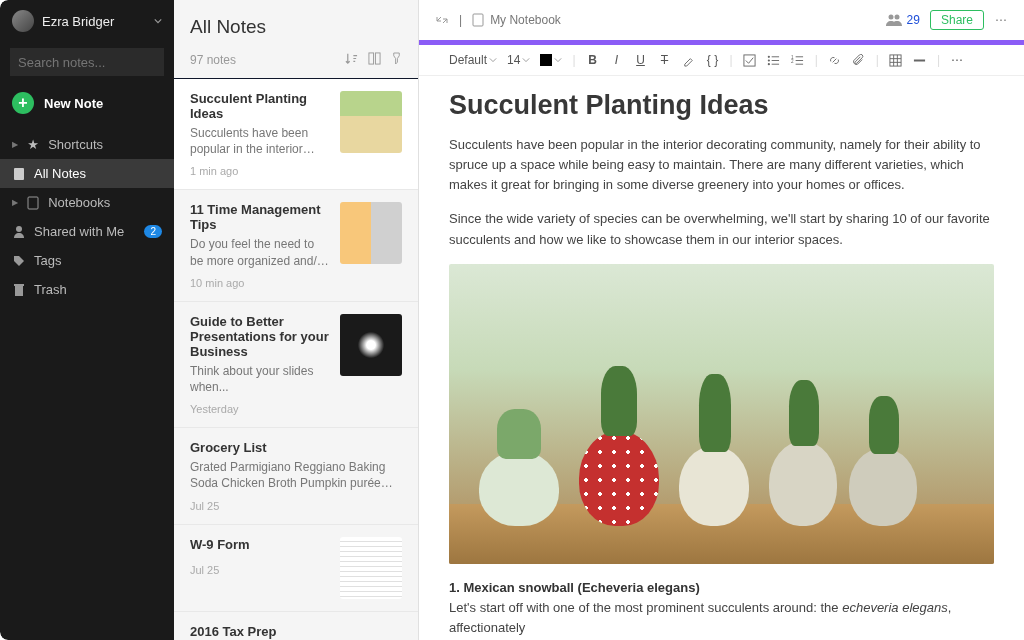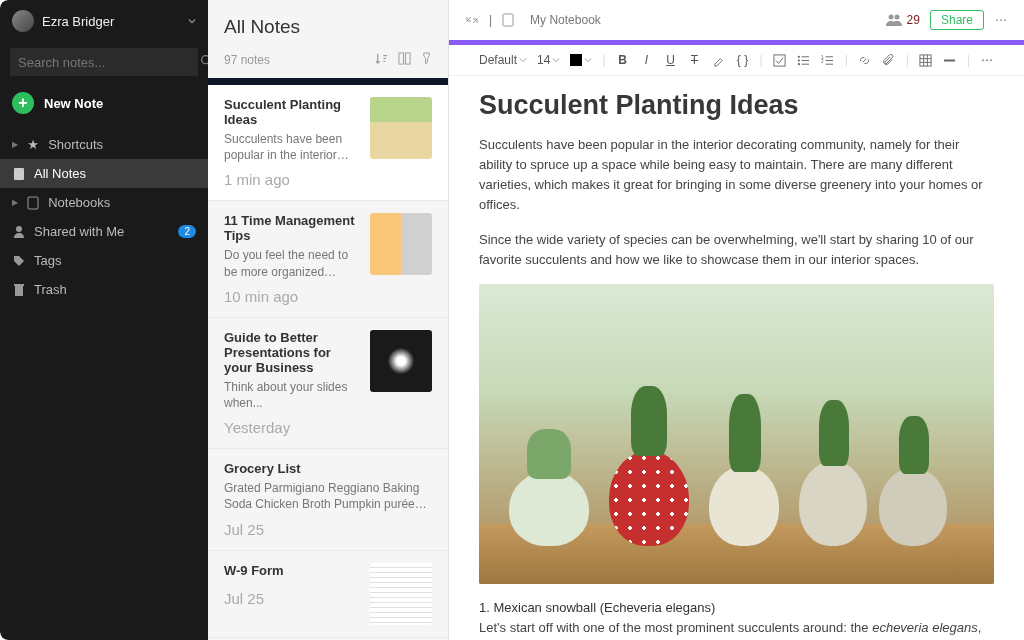--- a/index.html
+++ b/index.html
@@ -1,52 +1,52 @@
 <!DOCTYPE html>
 <html><head>
 <meta charset="utf-8">
 <style>
 *{box-sizing:border-box;margin:0;padding:0;font-family:-apple-system,BlinkMacSystemFont,"Segoe UI",Helvetica,Arial,sans-serif}
 body{width:1024px;height:640px;overflow:hidden;background:#fff;border-radius:8px}
 .app{display:flex;height:640px;border-radius:8px;overflow:hidden}
-.sidebar{width:208px;background:#1a1a1a;color:#ccc;display:flex;flex-direction:column;font-size:13px}
+.sidebar{width:174px;background:#1a1a1a;color:#ccc;display:flex;flex-direction:column;font-size:13px}
 .user{display:flex;align-items:center;gap:8px;padding:10px 12px;color:#eee}
 .avatar{width:22px;height:22px;border-radius:50%;background:linear-gradient(135deg,#888,#444)}
 .user span{flex:1;font-size:13px}
 .user svg{display:block}
 .search{margin:6px 10px;background:#2b2b2b;border-radius:0;padding:6px 8px;display:flex;align-items:center;gap:6px;color:#888}
 .search input{flex:1;background:none;border:none;outline:none;color:#ccc;font-size:13px}
 .new-note{display:flex;align-items:center;gap:10px;padding:10px 12px;color:#fff;font-weight:600;font-size:13px;cursor:pointer}
 .plus{width:22px;height:22px;border-radius:50%;background:#2dbe60;display:flex;align-items:center;justify-content:center;color:#fff;font-size:16px;font-weight:bold}
 .nav{margin-top:6px}
 .nav-item{display:flex;align-items:center;gap:8px;padding:7px 12px;cursor:pointer;color:#bbb;font-size:13px}
 .nav-item.active{background:#3a3a3a;color:#fff}
 .nav-item .ic{width:14px;display:flex;justify-content:center}
 .nav-item .badge{margin-left:auto;background:#1e88e5;color:#fff;border-radius:9px;font-size:10px;padding:1px 6px}
 .notelist{width:245px;background:#f5f5f5;border-right:1px solid #e0e0e0;display:flex;flex-direction:column}
 .nl-head{padding:16px 16px 8px}
 .nl-head h2{font-size:19px;color:#333;font-weight:500}
-.nl-sub{display:flex;align-items:center;padding:6px 16px 10px;color:#999;font-size:12px;border-bottom:7px solid #0f172a}
+.nl-sub{display:flex;align-items:center;padding:6px 16px 10px;color:#999;font-size:12px;border-bottom:1px solid #0f172a}
 .nl-sub .tools{margin-left:auto;display:flex;gap:10px}
 .tools span{cursor:pointer;color:#999}
 .cards{overflow-y:auto;flex:1}
 .card{padding:12px 16px;border-bottom:1px solid #e8e8e8;cursor:pointer;display:flex;gap:10px}
 .card.sel{background:#fff}
 .card-txt{flex:1;min-width:0}
 .card-title{font-size:13px;font-weight:600;color:#333;margin-bottom:4px;overflow:hidden;text-overflow:ellipsis}
 .card-snip{font-size:12px;color:#777;line-height:1.35;display:-webkit-box;-webkit-line-clamp:2;-webkit-box-orient:vertical;overflow:hidden}
-.card-time{font-size:15px;color:#aaa;margin-top:8px}
+.card-time{font-size:11px;color:#aaa;margin-top:8px}
 .thumb{width:62px;height:62px;background:#ddd;border-radius:3px;flex-shrink:0}
 .th-succ{background:linear-gradient(#b8d48c 40%,#e8d7a0 40%)}
 .th-time{background:linear-gradient(90deg,#f8c77a 50%,#d0d0d0 50%)}
 .th-bulb{background:radial-gradient(circle at center,#fff 10%,#1a1a1a 30%)}
 .th-form{background:repeating-linear-gradient(#fff,#fff 4px,#e0e0e0 4px,#e0e0e0 5px)}
 .editor{flex:1;display:flex;flex-direction:column;background:#fff}
 .e-top{display:flex;align-items:center;padding:10px 16px;gap:10px;font-size:12px;color:#777}
-.crumb{display:flex;align-items:center;gap:16px}
+.crumb{display:flex;align-items:center;gap:6px}
 .e-top .spacer{flex:1}
 .share-btn{border:1px solid #2dbe60;color:#2dbe60;padding:2px 10px;border-radius:3px;font-size:12px;cursor:pointer}
 .toolbar{display:flex;align-items:center;gap:10px;padding:8px 30px;border-top:5px solid #8b5cf6;border-bottom:1px solid #eee;font-size:12px;color:#555}
 .toolbar .sep{color:#ddd}
 .tb-sel{display:flex;align-items:center;gap:2px;cursor:pointer}
 .swatch{width:12px;height:12px;background:#000;display:inline-block}
 .ico{cursor:pointer;display:inline-flex;min-width:14px;justify-content:center}
 .content{flex:1;overflow-y:auto;padding:14px 30px 10px}
 .content h1{font-size:27px;font-weight:600;color:#383838;margin-bottom:14px}
 .content p{font-size:13px;color:#444;line-height:1.55;margin-bottom:14px}
@@ -57,21 +57,21 @@
 .p2{left:130px;width:80px;height:95px;background:#c5302f;background-image:radial-gradient(#fff 2px,transparent 2px);background-size:14px 14px}
 .p3{left:230px;width:70px;height:80px;background:#e8e5d5}
 .p4{left:320px;width:68px;height:85px;background:#d8d5c5}
 .p5{left:400px;width:68px;height:78px;background:#cfccbc}
 .cac{position:absolute;background:#4a7a3a;border-radius:40% 40% 20% 20%}
 .c1{left:48px;bottom:105px;width:44px;height:50px;background:#7ba86a}
 .c2{left:152px;bottom:128px;width:36px;height:70px}
 .c3{left:250px;bottom:112px;width:32px;height:78px}
 .c4{left:340px;bottom:118px;width:30px;height:66px}
 .c5{left:420px;bottom:110px;width:30px;height:58px}
-.content b{font-weight:400;color:#333}
+.content b{font-weight:700;color:#333}
 .content i{font-style:italic}
 .tags{border-top:1px solid #eee;padding:10px 30px;font-size:12px;color:#bbb;font-style:italic}
 </style>
 </head>
 <body>
 
 <div class="app">
  <div class="sidebar">
   <div class="user">
    <div class="avatar"></div>
@@ -223,21 +223,21 @@
           </svg>
         </span>
    <span class="sep">|</span>
    <div class="crumb">
     <svg width="12" height="14" viewBox="0 0 12 14">
             <rect x="1" y="1" width="10" height="12" rx="1" fill="none" stroke="#999"></rect>
           </svg>
     <span>My Notebook</span>
    </div>
    <div class="spacer"></div>
-   <span style="display:flex;align-items:center;gap:5px;color:#7f1d1d">
+   <span style="display:flex;align-items:center;gap:5px;color:#1d4ed8">
     <svg width="16" height="12" viewBox="0 0 16 12">
             <circle cx="5" cy="3" r="2.5" fill="#999"></circle>
             <circle cx="11" cy="3" r="2.5" fill="#999"></circle>
             <path d="M0 12c0-3 2-5 5-5s5 2 5 5M6 12c0-3 2-5 5-5s5 2 5 5" fill="#999"></path>
           </svg>
     <span>29</span>
    </span>
    <span class="share-btn">Share</span>
    <span class="ico">⋯</span>
   </div>

